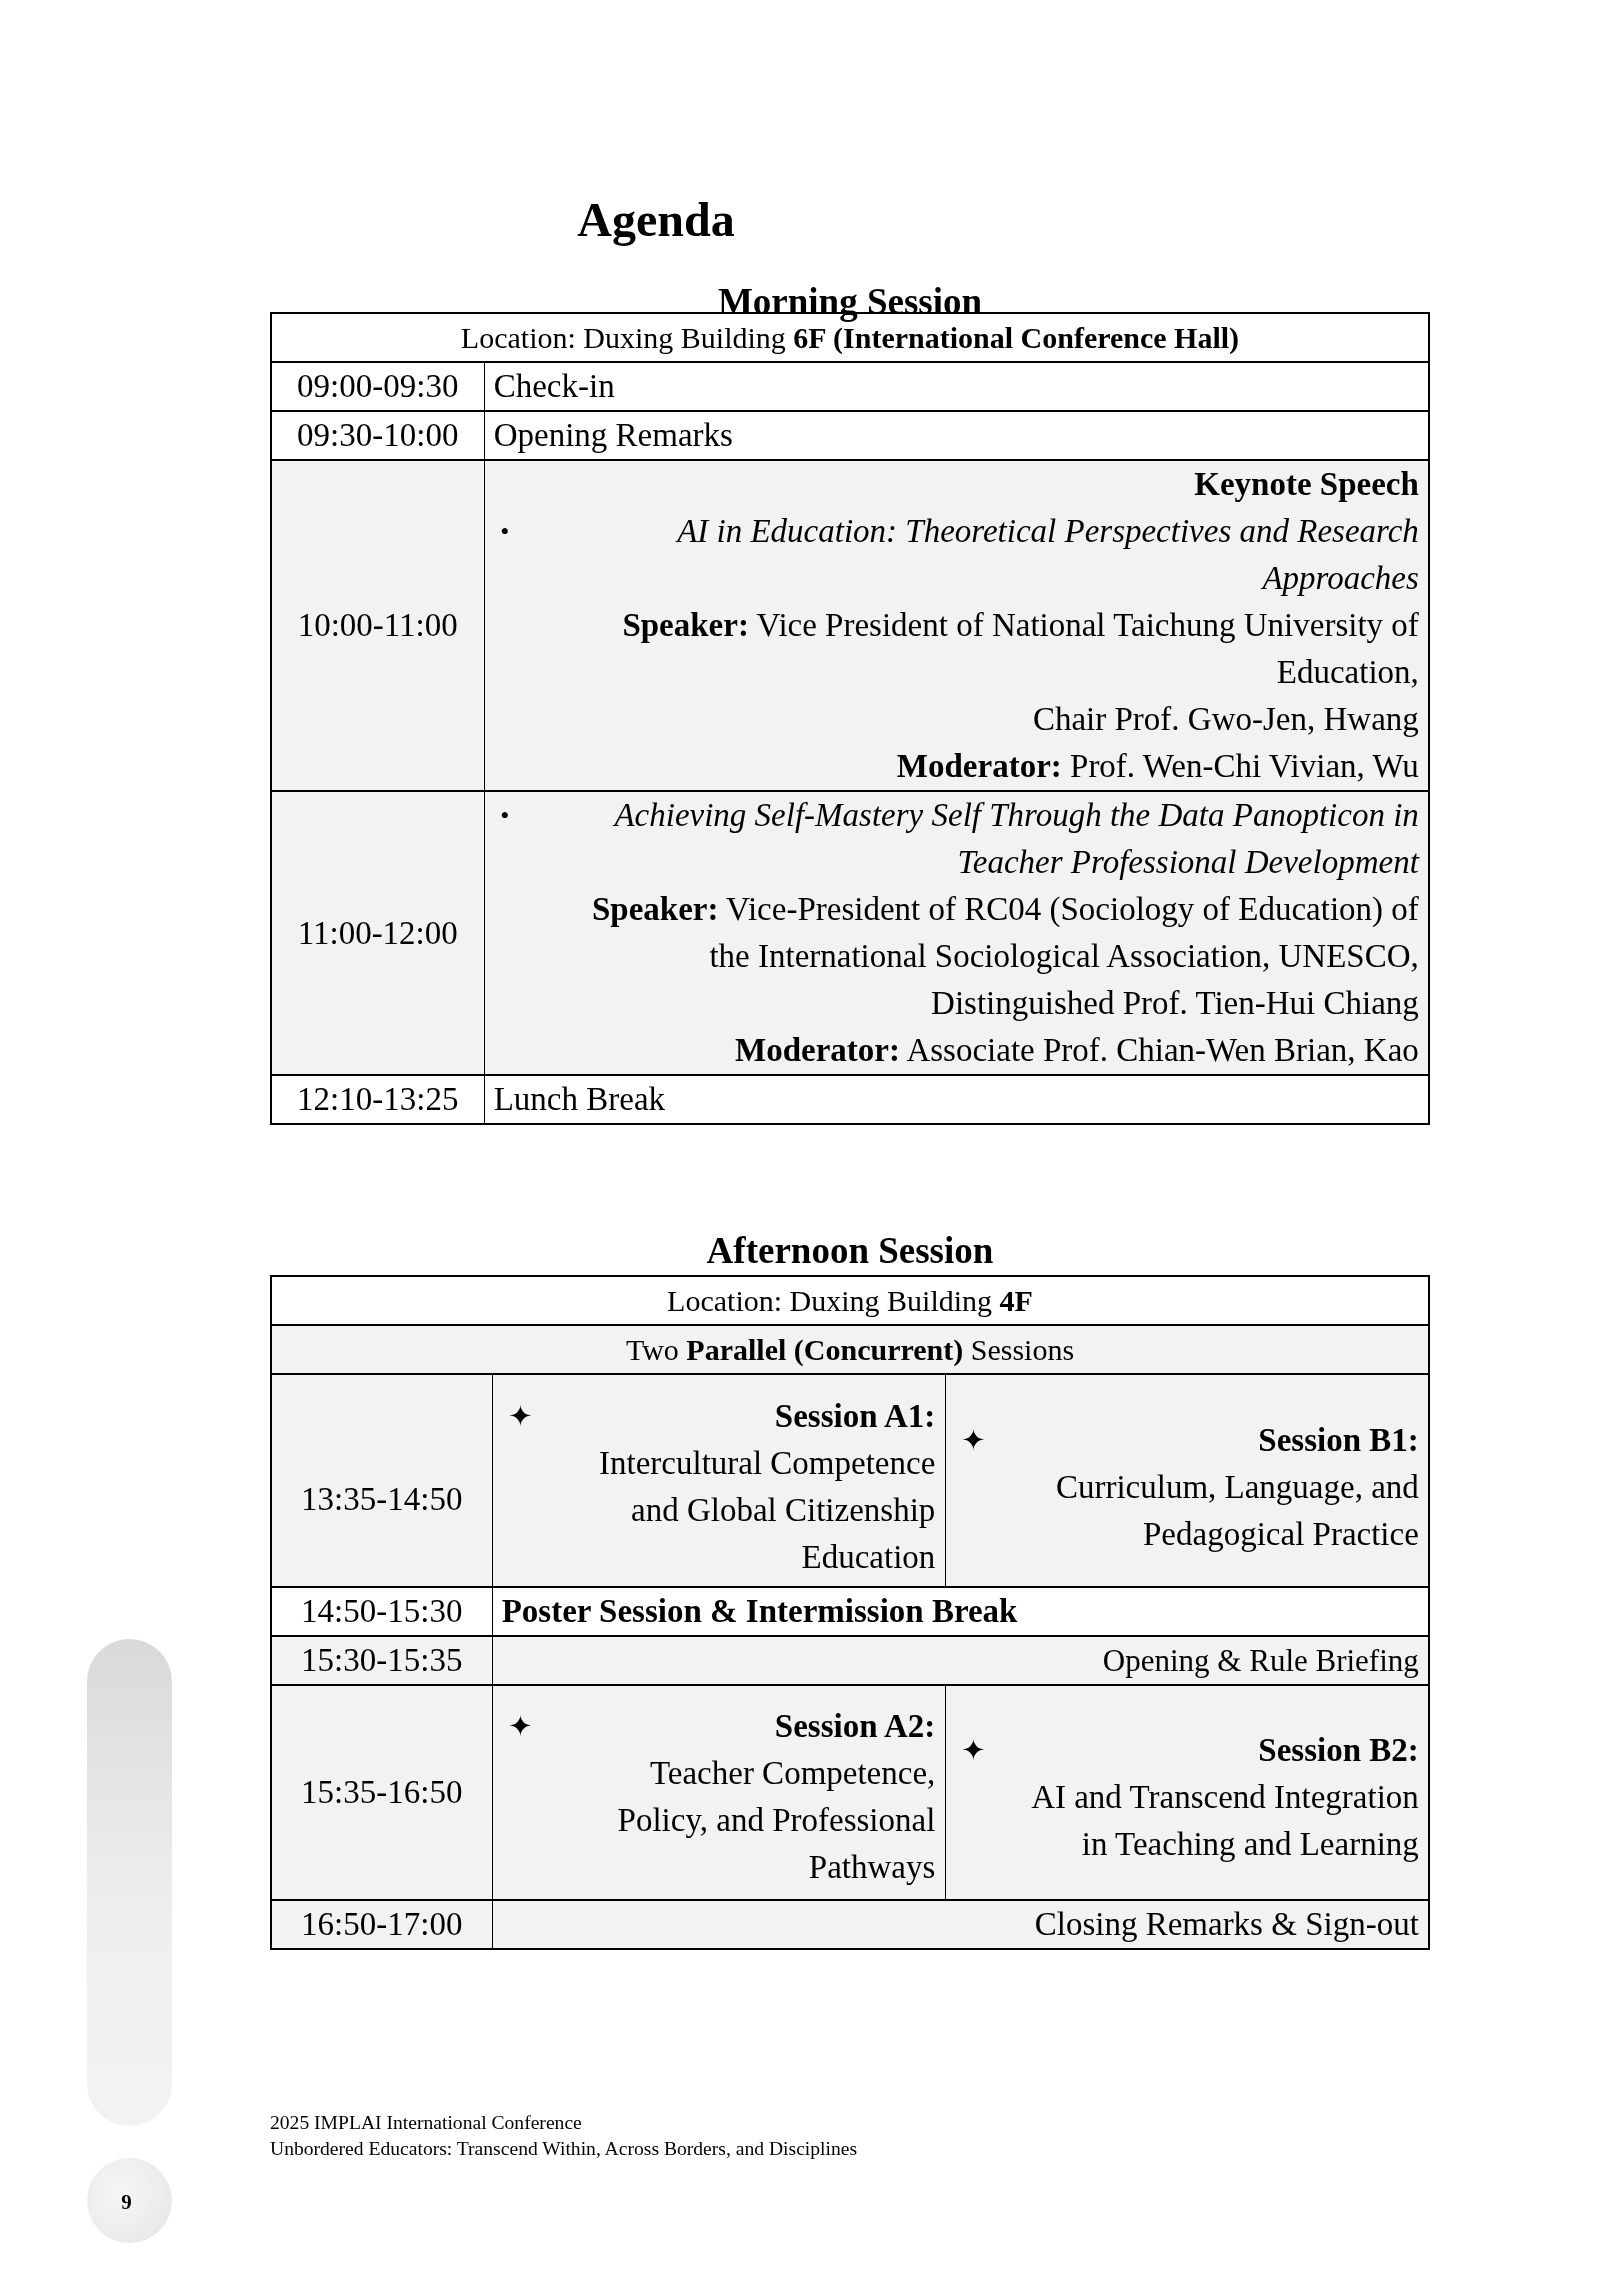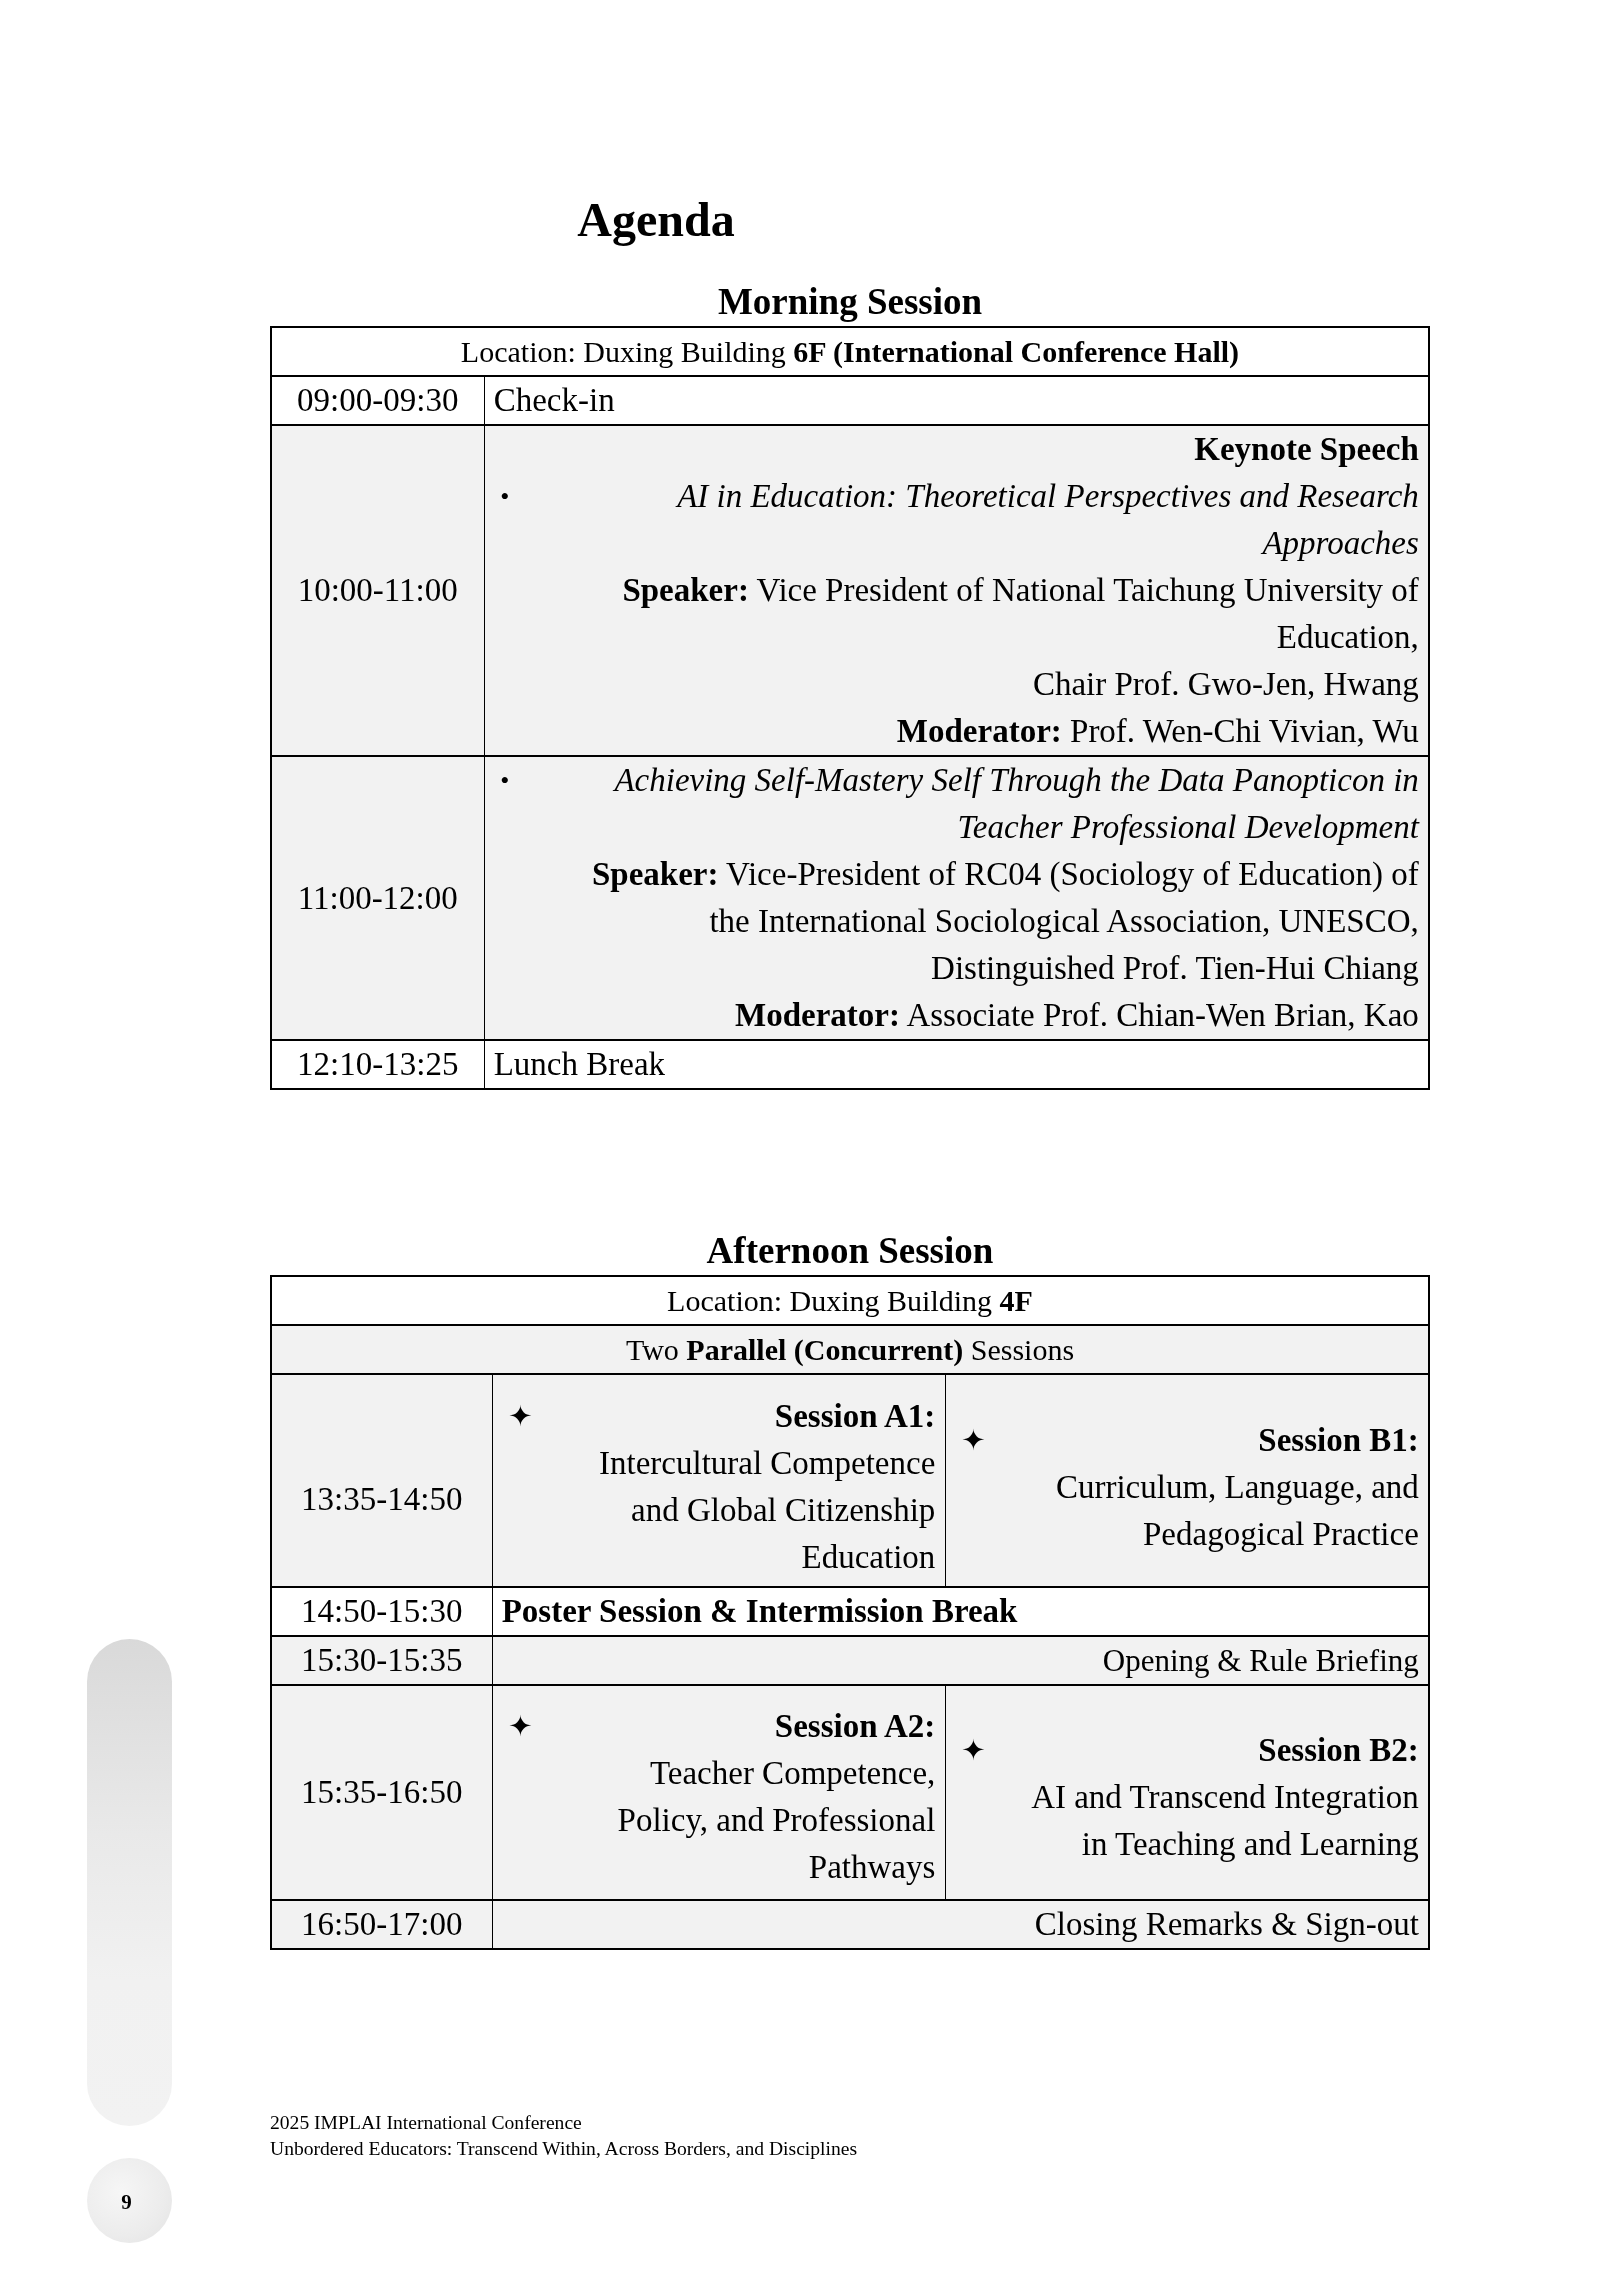--- a/index.html
+++ b/index.html
@@ -15,21 +15,21 @@
   .section-heading { left: 270px; width: 1160px; font-size: 37px; font-weight: bold; line-height: 46px; }
   #morning-heading { top: 279px; }
   #afternoon-heading { top: 1228px; }
 
   table.agenda {
     position: absolute; left: 270px; width: 1160px;
     border-collapse: collapse; table-layout: fixed;
     border: 2px solid #000;
     font-size: 33px; line-height: 47px;
   }
-  #morning-table { top: 326px; }
+  #morning-table { top: 312px; }
   #afternoon-table { top: 1275px; }
   table.agenda td {
     padding: 0 9.2px; vertical-align: middle;
     border-left: 1.3px solid #000; border-right: 1.3px solid #000;
     border-top: 2px solid #000; border-bottom: 2px solid #000;
   }
   table.agenda td.time { text-align: center; white-space: nowrap; padding: 0 3.9px; margin-left: 32px; }
   td.shade { background: #f2f2f2; text-align: right; }
   td.loc { text-align: center; font-size: 30px; }
   .b { font-weight: bold; }
@@ -75,20 +75,24 @@
     </colgroup>
   <tbody>
       <tr style="height:45px">
     <td colspan="2" class="loc">
       <span>Location: Duxing Building </span><span class="b">6F (International Conference Hall)</span>
     </td>
   </tr>
   <tr style="height:48px">
     <td class="time">09:00-09:30</td>
     <td>Check-in</td>
+  </tr>
+  <tr style="height:48px">
+    <td class="time">09:30-10:00</td>
+    <td>Opening Remarks</td>
   </tr>
   <tr style="height:329px">
     <td class="time shade">10:00-11:00</td>
     <td class="shade">
       <div class="b">Keynote Speech</div>
       <div class="bullet-block">
         <span class="bullet-dot">•</span>
         <div class="i">AI in Education: Theoretical Perspectives and Research Approaches</div>
         <div><span class="b">Speaker:</span> <span>Vice President of National Taichung University of Education,</span></div>
         <div>Chair Prof. Gwo-Jen, Hwang</div>

